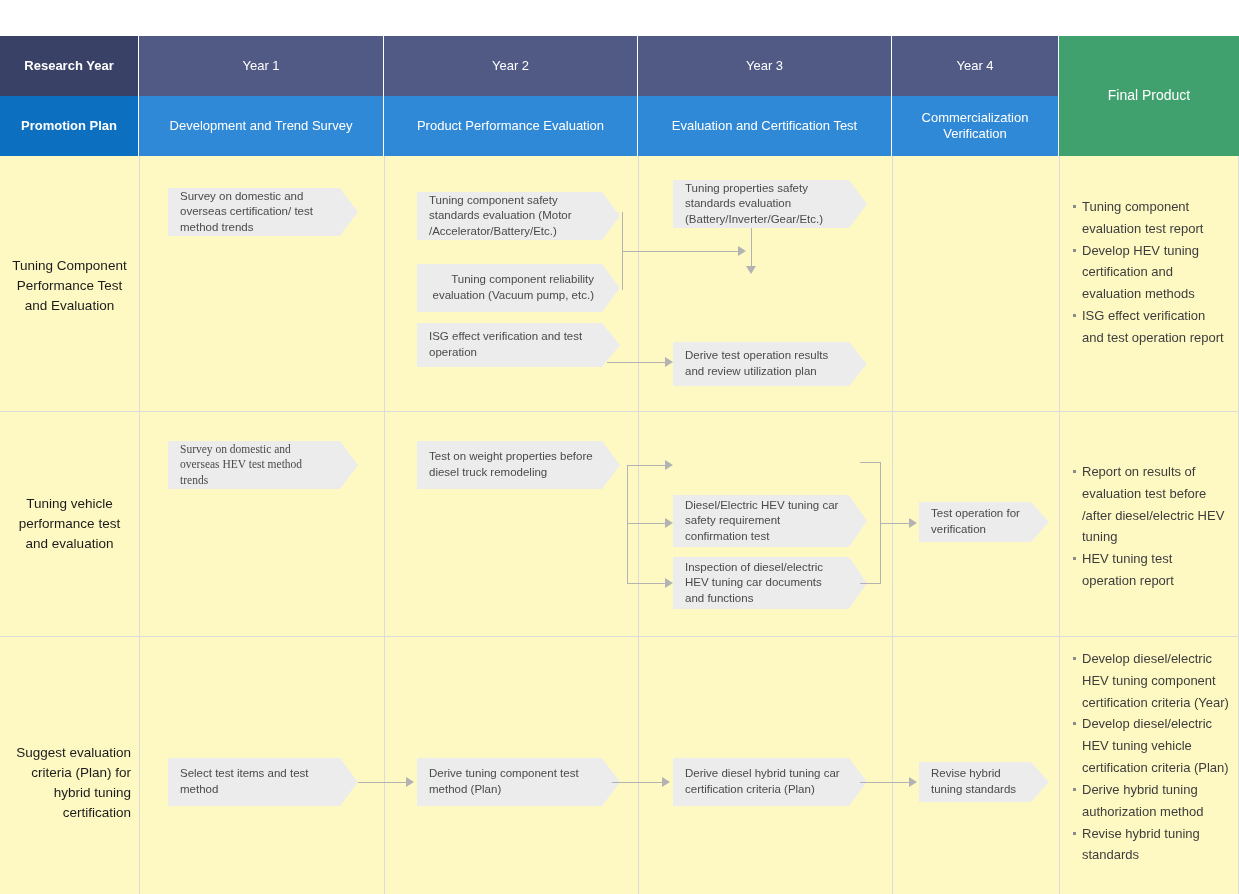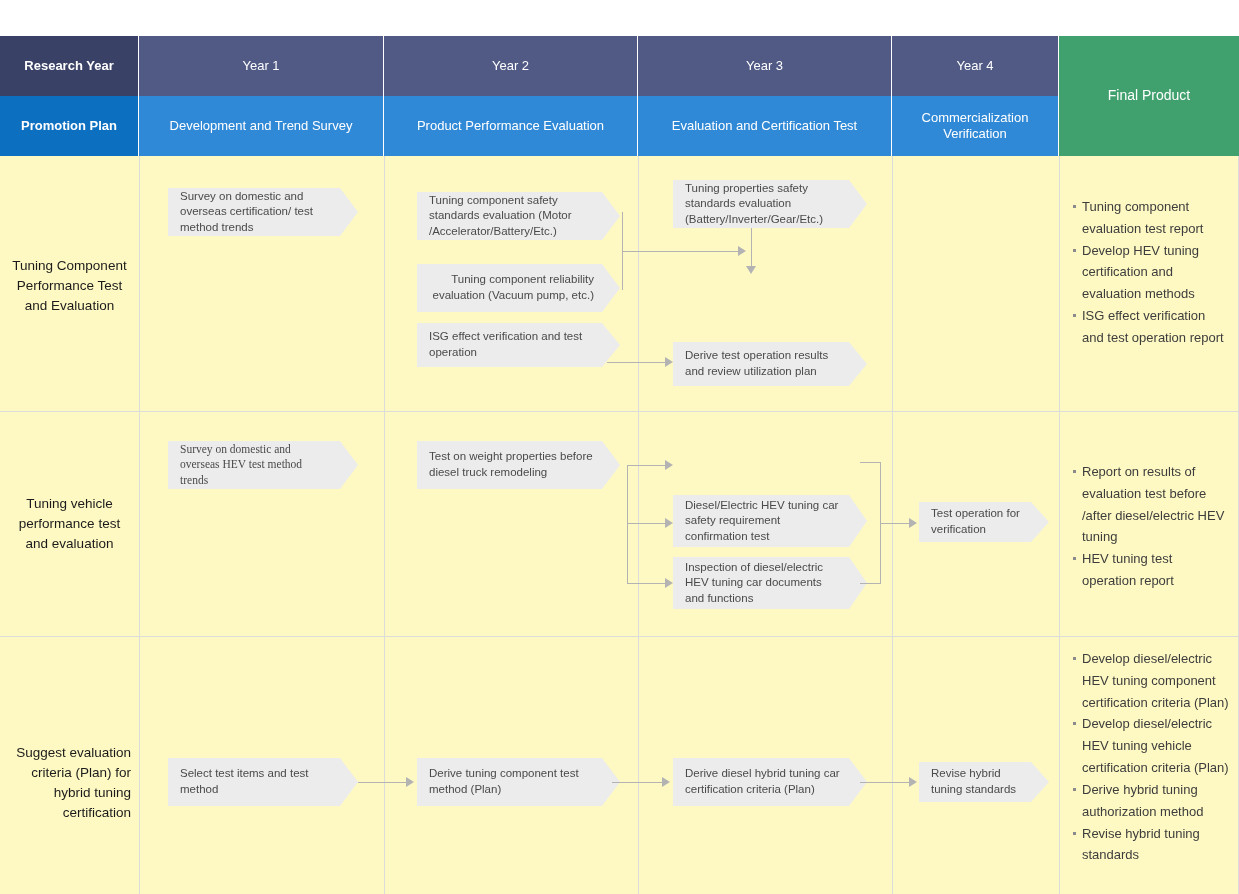--- a/index.html
+++ b/index.html
@@ -237,19 +237,19 @@
   <div>
     <div class="conn h" style="left:358px;top:746px;width:50px;"></div>
     <div class="arrow" style="left:406px;top:741px;"></div>
     <div class="conn h" style="left:612px;top:746px;width:52px;"></div>
     <div class="arrow" style="left:662px;top:741px;"></div>
     <div class="conn h" style="left:860px;top:746px;width:51px;"></div>
     <div class="arrow" style="left:909px;top:741px;"></div>
   </div>
 
   <div class="final-list" style="left:1073px;top:612px;width:158px;">
-    <div class="bullet-item">Develop diesel/electric HEV tuning component certification criteria (Plan)</div>
+    <div class="bullet-item">Develop diesel/electric HEV tuning component certification criteria (Year)</div>
     <div class="bullet-item">Develop diesel/electric HEV tuning vehicle certification criteria (Plan)</div>
     <div class="bullet-item">Derive hybrid tuning authorization method</div>
     <div class="bullet-item">Revise hybrid tuning standards</div>
   </div>
 
 </div>
 
 </body></html>

